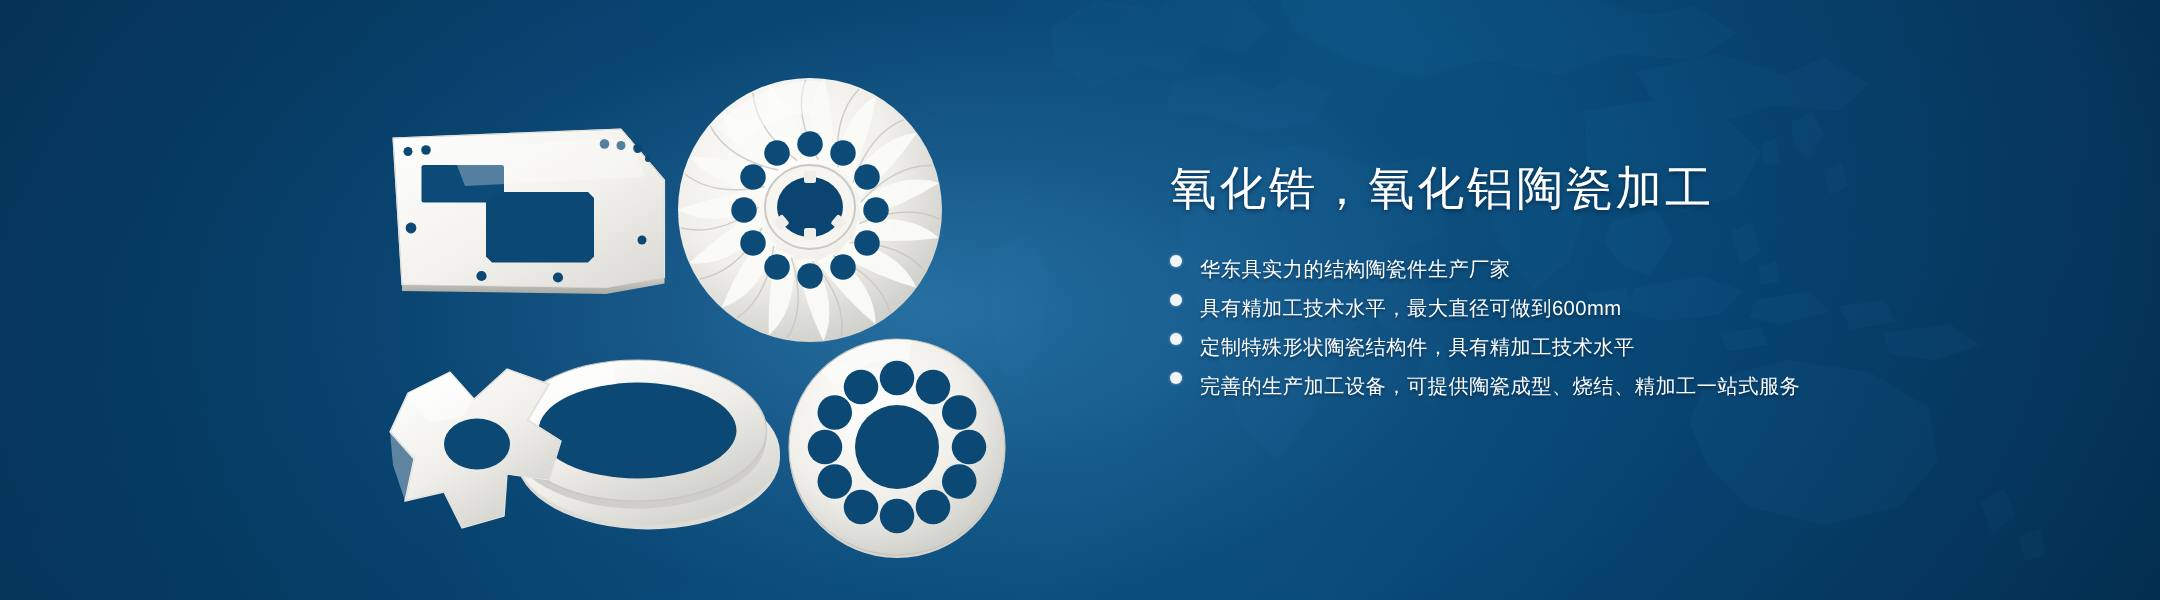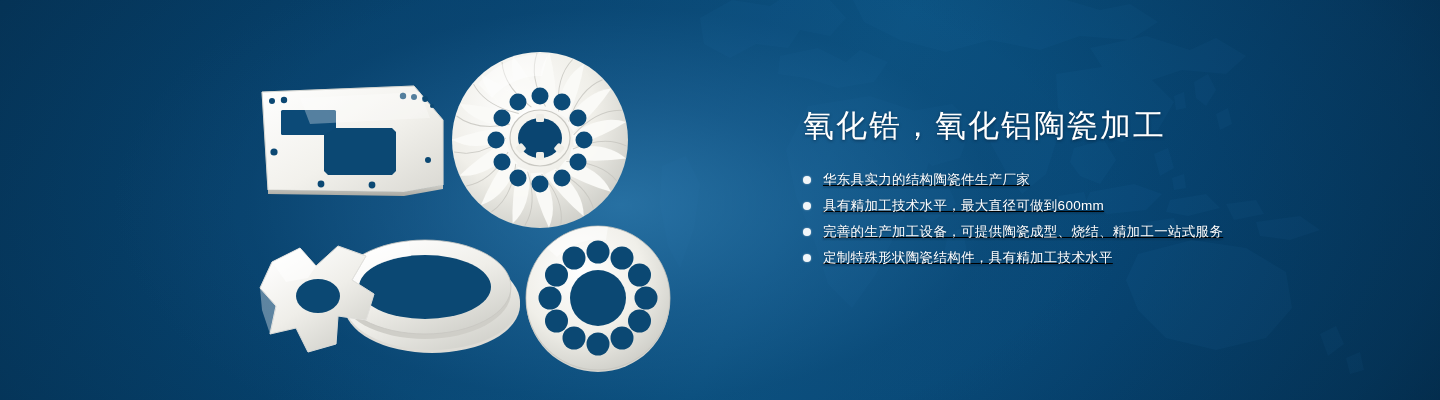--- a/index.html
+++ b/index.html
@@ -37,38 +37,37 @@
     opacity:0.30;
   }
   .bg-map svg{width:100%;height:100%;display:block;}
 
   
   .parts{position:absolute;left:0;top:0;width:760px;height:400px;}
   .parts svg{width:100%;height:100%;display:block;}
 
   
   .copy{
-    position:absolute;left:803px;top:104px;width:620px;
+    position:absolute;left:780px;top:104px;width:620px;
   }
   .headline{
     color:#ffffff;
     font-size:31px;
     line-height:44px;
     letter-spacing:2px;
     font-weight:400;
     margin:0 0 22px 0;
     text-shadow:0 1px 3px rgba(0,20,40,0.55);
     white-space:nowrap;
   }
   .bullets{list-style:none;margin:0;padding:0;}
   .bullet{
-    display:flex;align-items:center;
+    display:flex;
     margin:0 0 6px 0;
     height:20px;
-    text-decoration:underline;
   }
   .dot{
     width:8px;height:8px;border-radius:50%;
     background:#f2f6f9;
     flex:0 0 8px;
     margin-right:12px;
     box-shadow:0 0 2px rgba(255,255,255,0.5);
   }
   .btext{
     color:#ffffff;
@@ -379,22 +378,22 @@
       <li class="bullet">
         <span class="dot"></span>
         <span class="btext">华东具实力的结构陶瓷件生产厂家</span>
       </li>
       <li class="bullet">
         <span class="dot"></span>
         <span class="btext">具有精加工技术水平，最大直径可做到600mm</span>
       </li>
       <li class="bullet">
         <span class="dot"></span>
-        <span class="btext">完善的生产加工设备，可提供陶瓷成型、烧结、精加工一站式服务</span>
+        <span class="btext">定制特殊形状陶瓷结构件，具有精加工技术水平</span>
       </li>
       <li class="bullet">
         <span class="dot"></span>
-        <span class="btext">定制特殊形状陶瓷结构件，具有精加工技术水平</span>
+        <span class="btext">完善的生产加工设备，可提供陶瓷成型、烧结、精加工一站式服务</span>
       </li>
     </ul>
 
   </div>
 </div>
 
 </body></html>

